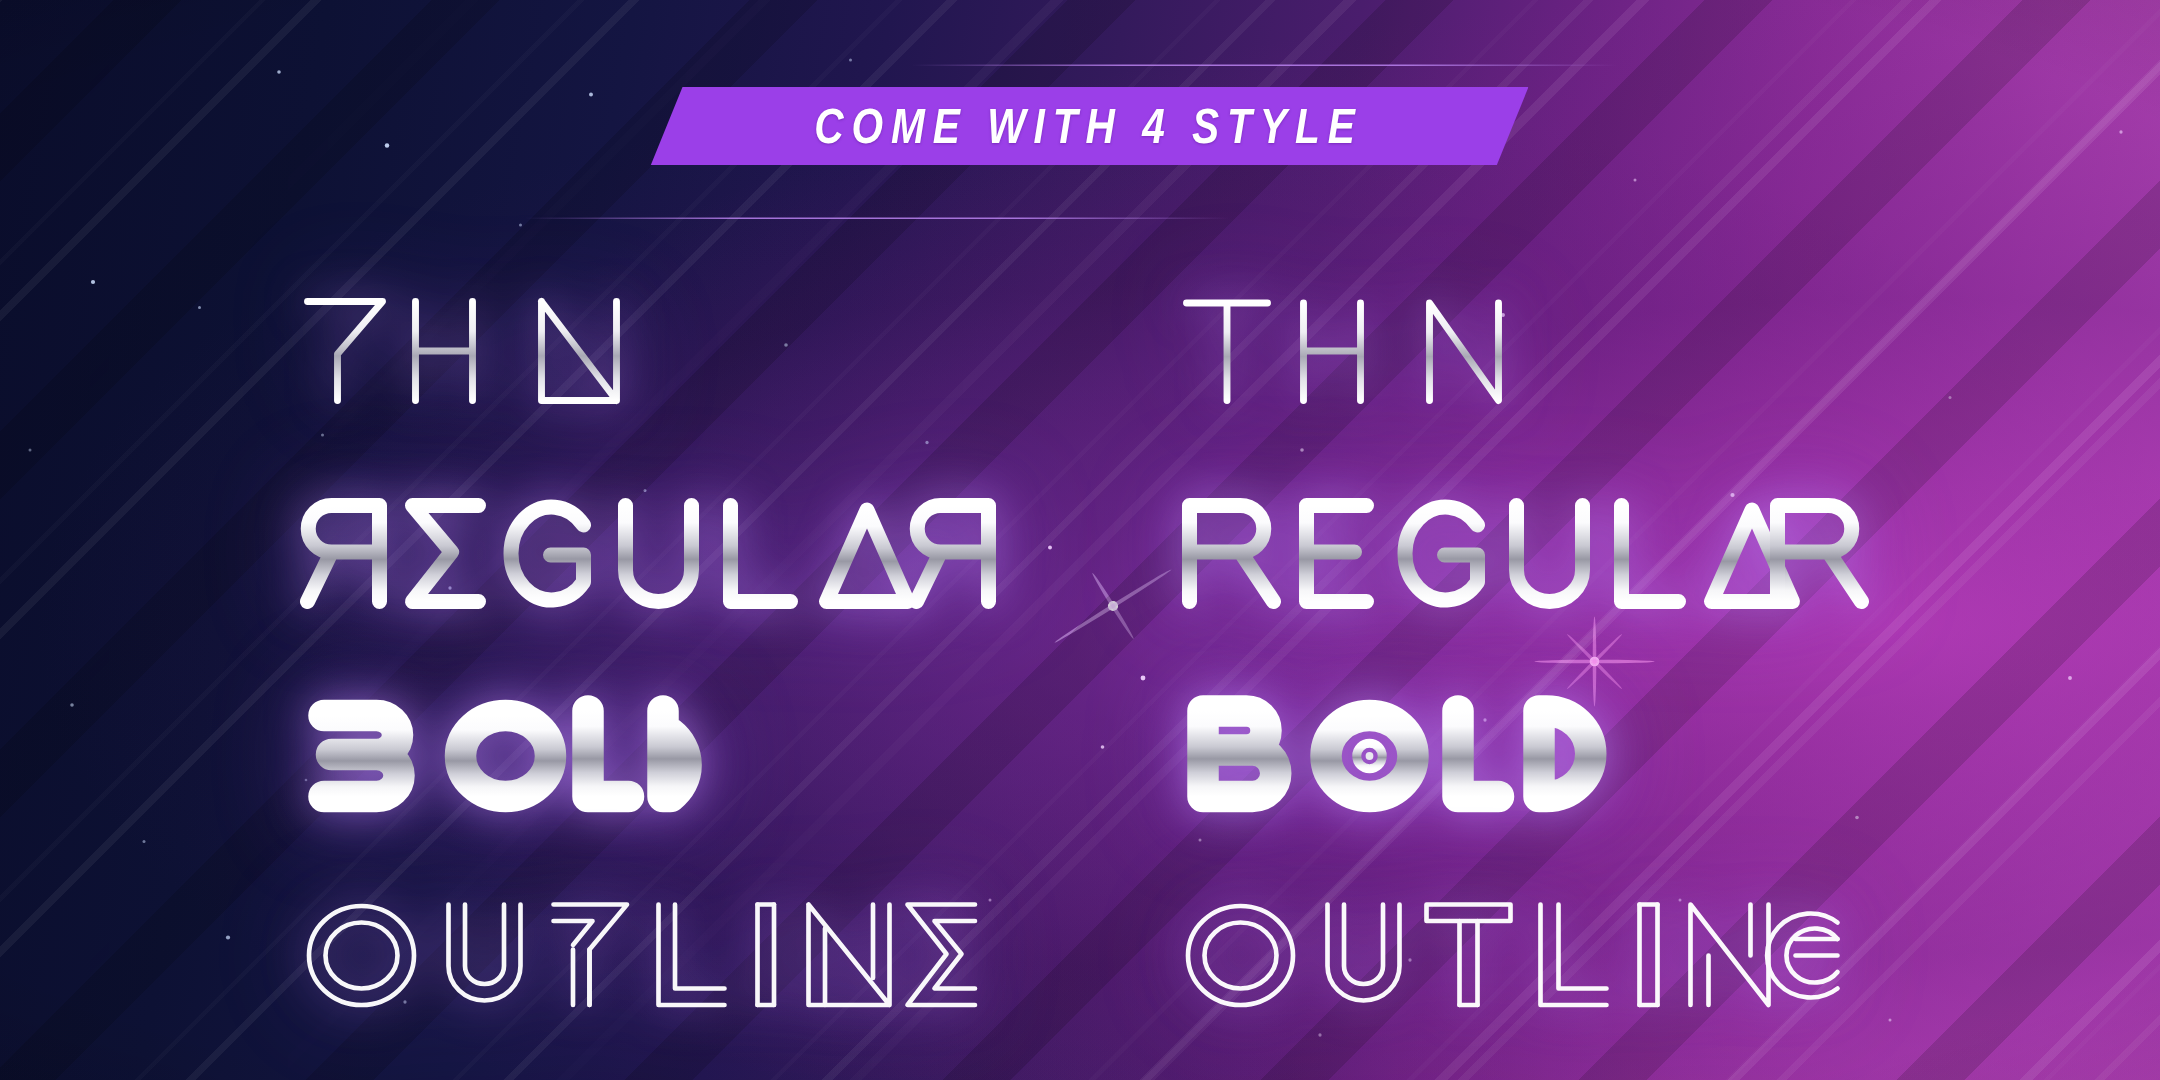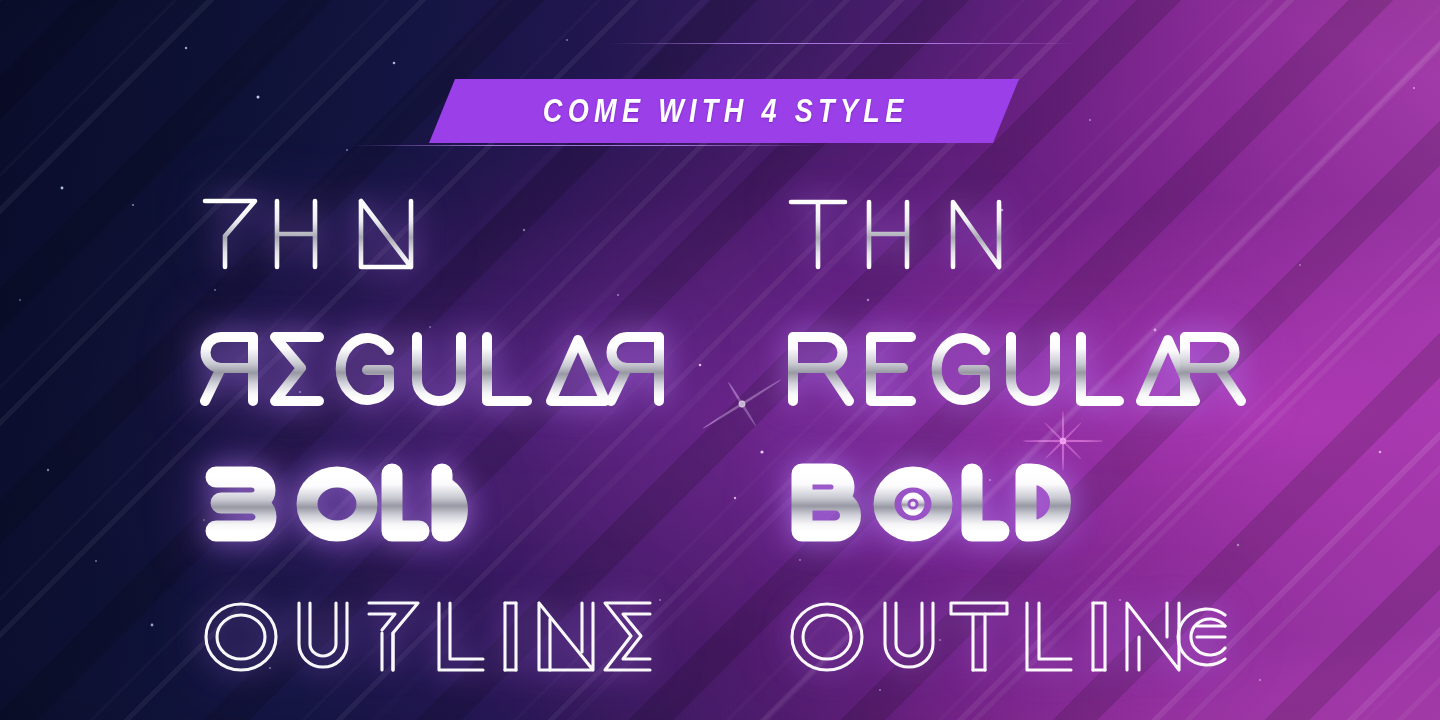--- a/index.html
+++ b/index.html
@@ -80,21 +80,21 @@
     background:radial-gradient(130% 110% at 50% 50%, rgba(0,0,0,0) 52%, rgba(0,0,0,0.48) 100%);
   }
 
   
   #banner-wrap{position:absolute;left:0;top:0;width:1440px;height:170px;}
   .hairline{position:absolute;height:1px;background:linear-gradient(to right, rgba(170,110,230,0) 0%, rgba(186,130,240,0.85) 30%, rgba(186,130,240,0.85) 70%, rgba(170,110,230,0) 100%);}
   #hairline-top{left:608px;top:43px;width:470px;}
   #hairline-bottom{left:350px;top:145px;width:470px;}
 
   #banner{
-    position:absolute;left:429px;top:79px;width:590px;height:64px;
+    position:absolute;left:429px;top:58px;width:590px;height:52px;
     background:#9B3FE8;
     clip-path:polygon(26px 0, 590px 0, 564px 64px, 0 64px);
     display:flex;align-items:center;justify-content:center;
   }
   #banner-text{
     color:#ffffff;
     font-size:33px;
     font-weight:bold;
     font-style:italic;
     letter-spacing:6.5px;

